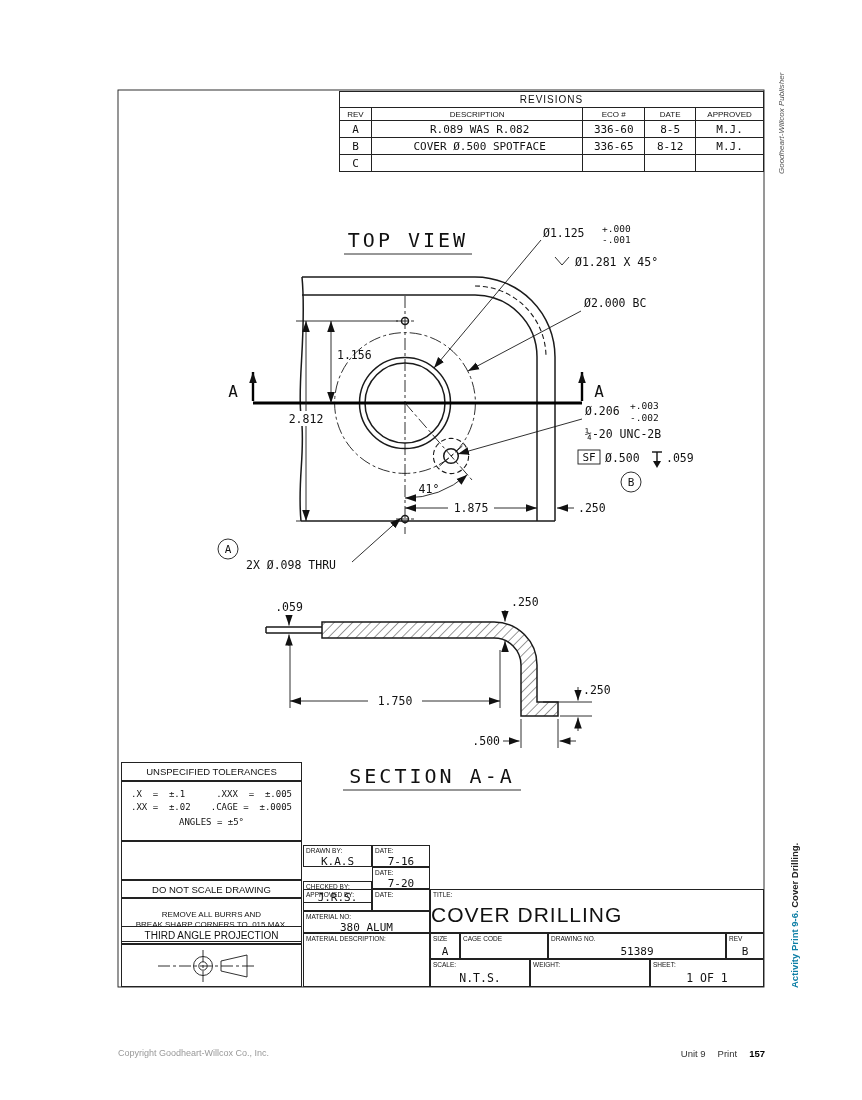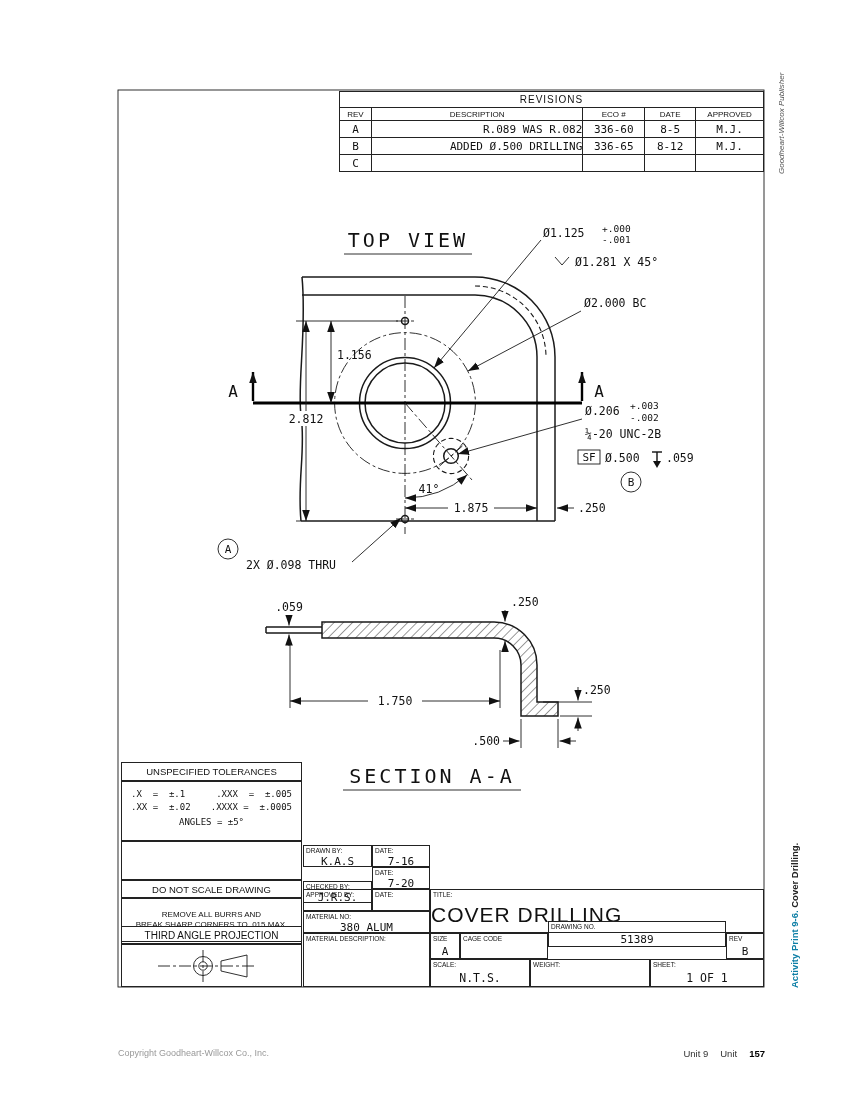--- a/index.html
+++ b/index.html
@@ -21,21 +21,21 @@
   svg .secA { font-family:"DejaVu Sans Mono",monospace; font-size:16px; text-anchor:middle; }
 
   .blk { position:absolute; border:1.3px solid #222; background:transparent; z-index:2; }
 
   
   .rev-table { position:absolute; left:339px; top:91px; width:425px; z-index:2; border-collapse:collapse; }
   .rev-table td { border:1.2px solid #222; text-align:center; overflow:hidden; }
   .rev-table .rt-title td { height:16px; font-size:10px; letter-spacing:1px; }
   .rev-table .rt-head td { height:13px; font-size:8px; }
   .rev-table .rt-row td { height:17px; font-family:"DejaVu Sans Mono",monospace; font-size:11px; }
-  .rev-table td.cl-desc { text-align:right; padding-left:5px; }
+  .rev-table td.cl-desc { text-align:center; padding-left:5px; }
 
   
   .tol-head { left:121px; top:762px; width:181px; height:19px; display:flex; align-items:center; justify-content:center; font-size:9.5px; }
   .tol-vals { left:121px; top:781px; width:181px; height:60px; font-family:"DejaVu Sans Mono",monospace; font-size:9px; padding:7px 9px 0 9px; }
   .tol-vals .trow { display:flex; justify-content:space-between; margin-bottom:3px;text-align:center; }
   .tol-vals .trow span { white-space:pre; }
   .tol-vals .tang { text-align:center; margin-top:5px; }
   .tol-empty { left:121px; top:841px; width:181px; height:39px; }
   .tol-noscale { left:121px; top:880px; width:181px; height:18px; display:flex; align-items:center; justify-content:center; font-size:9.5px; }
   .tol-burrs { left:121px; top:898px; width:181px; height:44px; display:flex; flex-direction:column; align-items:center; justify-content:center; font-size:8px; line-height:1.3; }
@@ -228,21 +228,21 @@
     </tr>
     <tr class="rt-row">
       <td>A</td>
       <td class="cl-desc">R.089 WAS R.082</td>
       <td>336-60</td>
       <td>8-5</td>
       <td>M.J.</td>
     </tr>
     <tr class="rt-row">
       <td>B</td>
-      <td class="cl-desc">ADDED Ø.500 DRILLING</td>
+      <td class="cl-desc">COVER Ø.500 SPOTFACE</td>
       <td>336-65</td>
       <td>8-12</td>
       <td>M.J.</td>
     </tr>
     <tr class="rt-row">
       <td>C</td>
       <td class="cl-desc"></td>
       <td></td>
       <td></td>
       <td></td>
@@ -253,21 +253,21 @@
   <div class="blk tol-head">
       <span>UNSPECIFIED TOLERANCES</span>
     </div>
   <div class="blk tol-vals">
     <div class="trow">
         <span>.X  =  ±.1</span>
         <span>.XXX  =  ±.005</span>
       </div>
     <div class="trow">
         <span>.XX =  ±.02</span>
-        <span>.XXXX =  ±.0005</span>
+        <span>.CAGE =  ±.0005</span>
       </div>
     <div class="tang">ANGLES = ±5°</div>
   </div>
   <div class="blk tol-empty"></div>
   <div class="blk tol-noscale">
       <span>DO NOT SCALE DRAWING</span>
     </div>
   <div class="blk tol-burrs">
     <span>REMOVE ALL BURRS AND</span>
     <span>BREAK SHARP CORNERS TO .015 MAX.</span>
@@ -312,21 +312,21 @@
       <span class="lbl">TITLE:</span>
       <div class="dwg-title">COVER DRILLING</div>
     </div>
     <div class="cell" style="left:127px;top:88px;width:30px;height:26px">
       <span class="lbl">SIZE</span>
       <span class="val" style="top:11px">A</span>
     </div>
     <div class="cell" style="left:157px;top:88px;width:88px;height:26px">
       <span class="lbl">CAGE CODE</span>
     </div>
-    <div class="cell" style="left:245px;top:76px;width:178px;height:26px">
+    <div class="cell" style="left:245px;top:88px;width:178px;height:26px">
       <span class="lbl">DRAWING NO.</span>
       <span class="val" style="top:11px">51389</span>
     </div>
     <div class="cell" style="left:423px;top:88px;width:38px;height:26px">
       <span class="lbl">REV</span>
       <span class="val" style="top:11px">B</span>
     </div>
     <div class="cell" style="left:127px;top:114px;width:100px;height:28px">
       <span class="lbl">SCALE:</span>
       <span class="val2">N.T.S.</span>
@@ -338,17 +338,17 @@
       <span class="lbl">SHEET:</span>
       <span class="val2">1 OF 1</span>
     </div>
   </div>
 
   <div class="side-pub">Goodheart-Willcox Publisher</div>
   <div class="side-act"><span class="act-label">Activity Print 9-6.</span><span class="act-rest"> Cover Drilling.</span></div>
   <div class="foot-left">Copyright Goodheart-Willcox Co., Inc.</div>
   <div class="foot-right">
     <span>Unit 9</span>
-    <span>Unit</span>
+    <span>Print</span>
     <span class="pgnum">157</span>
   </div>
 
 </div>
 
 </body></html>

